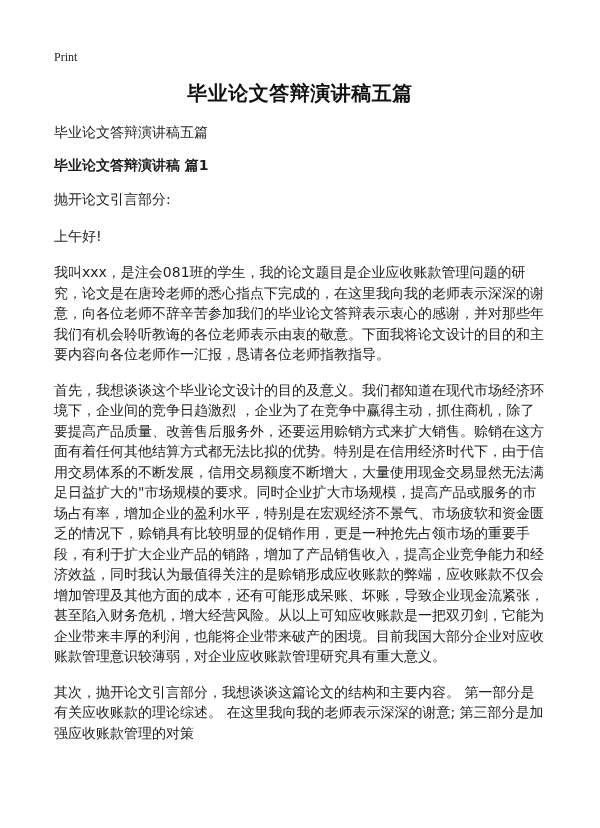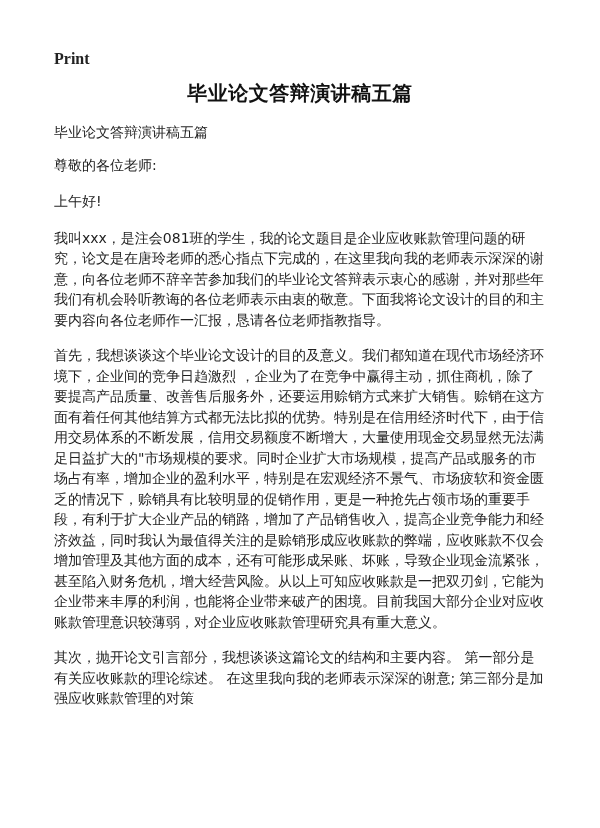--- a/index.html
+++ b/index.html
@@ -4,21 +4,21 @@
   <style>
     html, body { margin: 0; padding: 0; background: #ffffff; }
     body {
       width: 600px; height: 828px; overflow: hidden; position: relative;
       color: #1a1a1a;
       font-family: "DejaVu Sans", "Liberation Sans", sans-serif;
     }
     .print-label {
       position: absolute; left: 54px; top: 50px;
       font-family: "Liberation Serif", "DejaVu Serif", serif;
-      font-size: 16px; color: #222; font-weight: bold;
+      font-size: 12px; color: #222;
     }
     .doc-title {
       position: absolute; left: 0; right: 0; top: 80px;
       text-align: center; font-size: 20px; font-weight: bold; color: #111;
       letter-spacing: 0.5px;
     }
     .content {
       position: absolute; left: 54px; top: 122px; width: 492px;
       font-size: 14px; line-height: 20.5px; color: #1e1e1e;
     }
@@ -29,19 +29,20 @@
   </style>
 </head>
 <body>
 
 <div class="print-label">Print</div>
 
 <div class="doc-title">毕业论文答辩演讲稿五篇</div>
 
 <div class="content">
   <p class="subtitle">毕业论文答辩演讲稿五篇</p>
-  <p class="greeting">尊敬的各位老师:</p>
+  <p class="section-heading">毕业论文答辩演讲稿 篇1</p>
+  <p class="greeting">抛开论文引言部分:</p>
   <p class="greeting">上午好!</p>
   <p>我叫xxx，是注会081班的学生，我的论文题目是企业应收账款管理问题的研究，论文是在唐玲老师的悉心指点下完成的，在这里我向我的老师表示深深的谢意，向各位老师不辞辛苦参加我们的毕业论文答辩表示衷心的感谢，并对那些年我们有机会聆听教诲的各位老师表示由衷的敬意。下面我将论文设计的目的和主要内容向各位老师作一汇报，恳请各位老师指教指导。</p>
   <p>首先，我想谈谈这个毕业论文设计的目的及意义。我们都知道在现代市场经济环境下，企业间的竞争日趋激烈 ，企业为了在竞争中赢得主动，抓住商机，除了要提高产品质量、改善售后服务外，还要运用赊销方式来扩大销售。赊销在这方面有着任何其他结算方式都无法比拟的优势。特别是在信用经济时代下，由于信用交易体系的不断发展，信用交易额度不断增大，大量使用现金交易显然无法满足日益扩大的"市场规模的要求。同时企业扩大市场规模，提高产品或服务的市场占有率，增加企业的盈利水平，特别是在宏观经济不景气、市场疲软和资金匮乏的情况下，赊销具有比较明显的促销作用，更是一种抢先占领市场的重要手段，有利于扩大企业产品的销路，增加了产品销售收入，提高企业竞争能力和经济效益，同时我认为最值得关注的是赊销形成应收账款的弊端，应收账款不仅会增加管理及其他方面的成本，还有可能形成呆账、坏账，导致企业现金流紧张，甚至陷入财务危机，增大经营风险。从以上可知应收账款是一把双刃剑，它能为企业带来丰厚的利润，也能将企业带来破产的困境。目前我国大部分企业对应收账款管理意识较薄弱，对企业应收账款管理研究具有重大意义。</p>
   <p>其次，抛开论文引言部分，我想谈谈这篇论文的结构和主要内容。 第一部分是有关应收账款的理论综述。 在这里我向我的老师表示深深的谢意; 第三部分是加强应收账款管理的对策</p>
 
 </div>
 
 </body></html>

